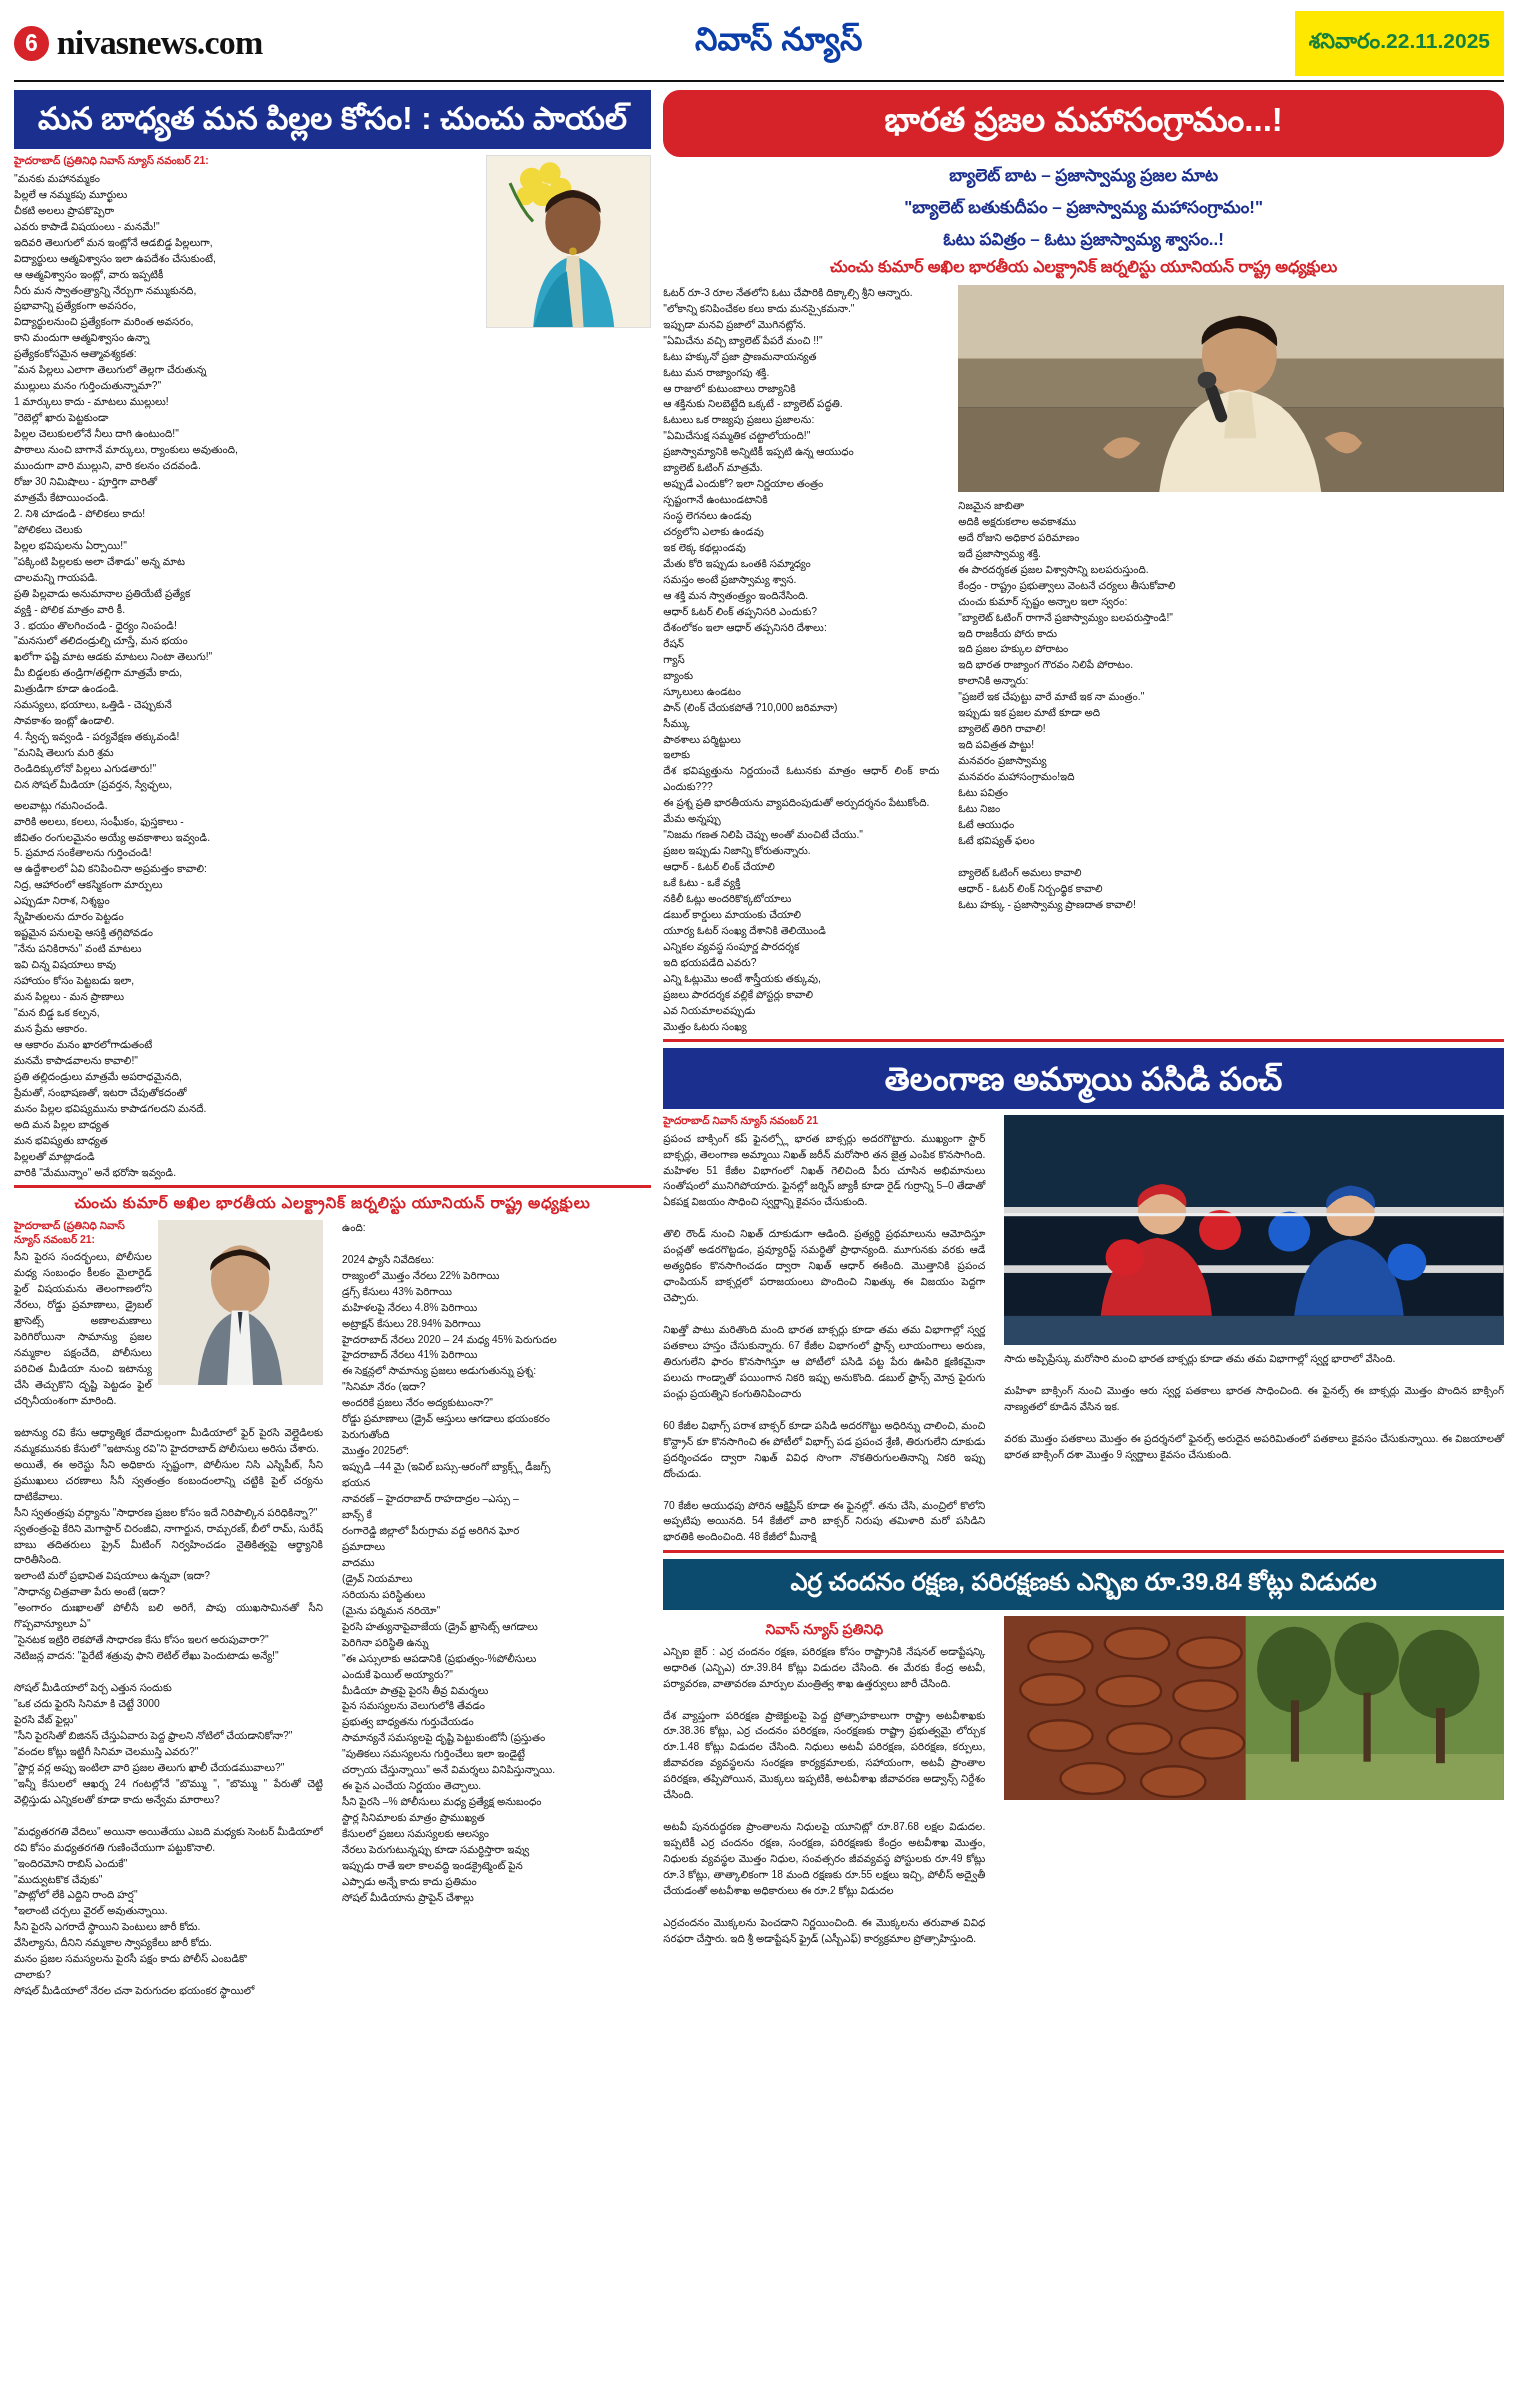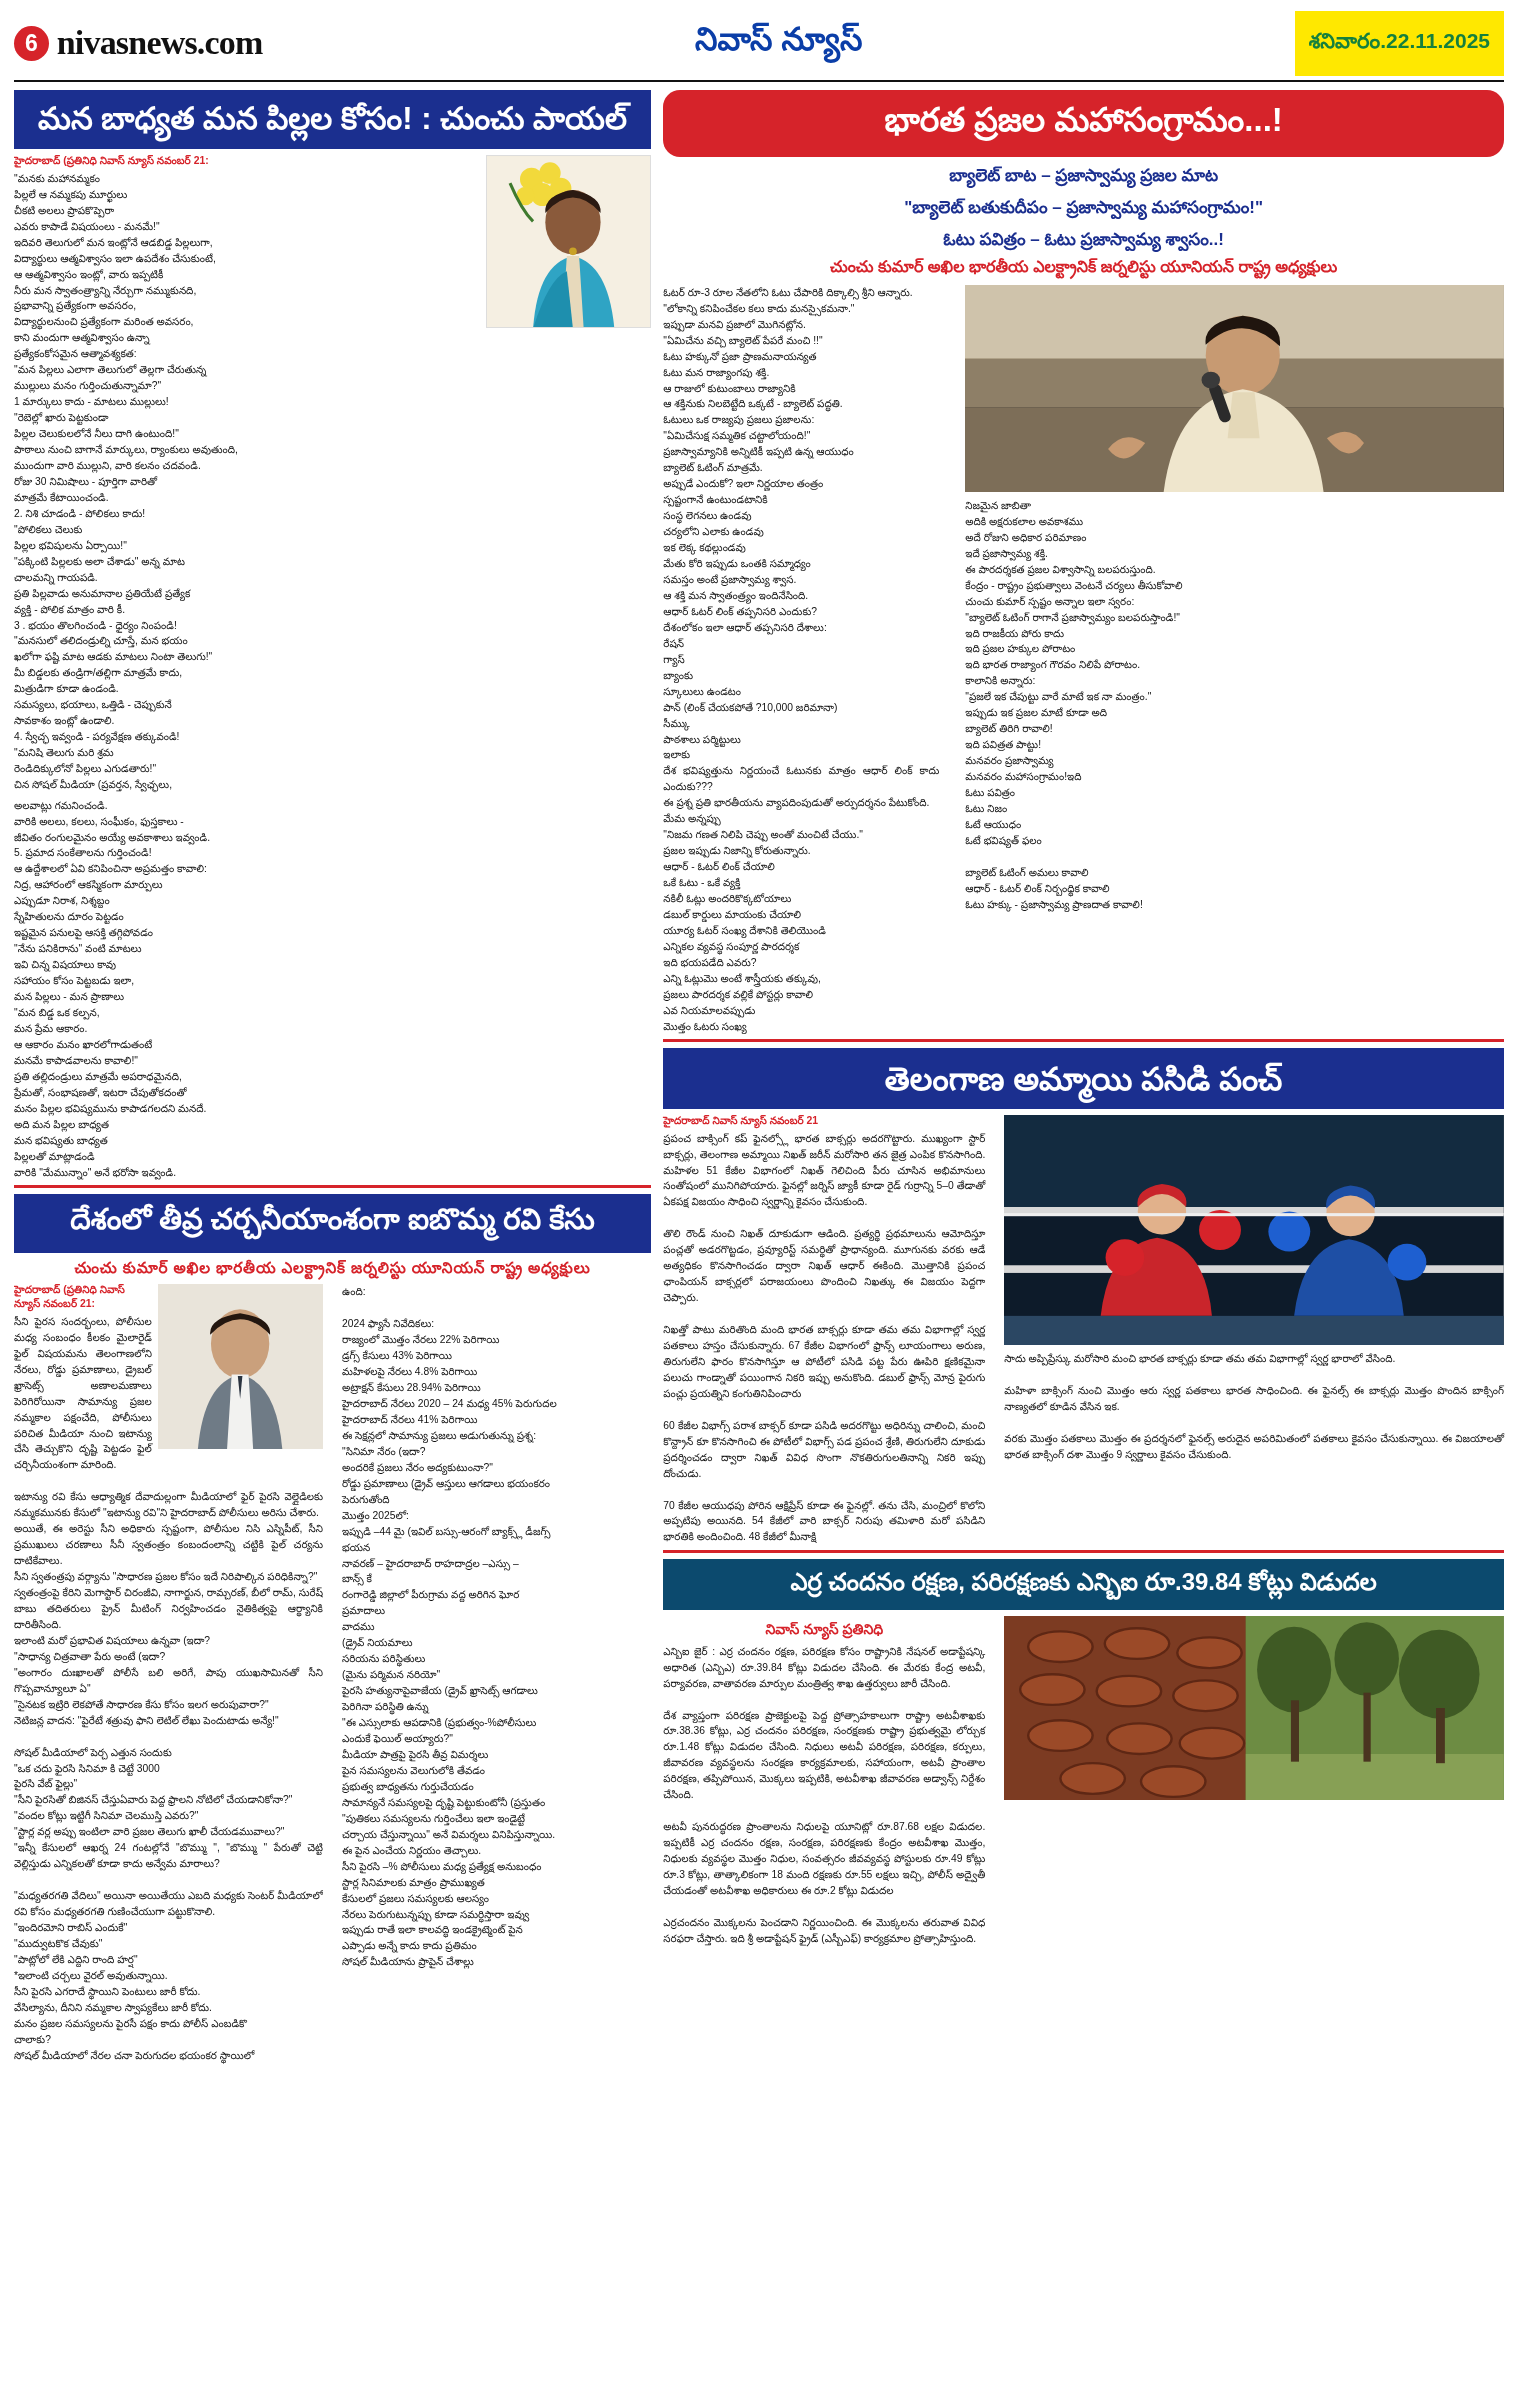--- a/index.html
+++ b/index.html
@@ -257,21 +257,20 @@
 మనం పిల్లల భవిష్యమును కాపాడగలదని మనదే.
 అది మన పిల్లల బాధ్యత
 మన భవిష్యతు బాధ్యత
 పిల్లలతో మాట్లాడండి
 వారికి "మేమున్నాం" అనే భరోసా ఇవ్వండి.</div>
       </div>
 
       <div class="rule-red"></div>
 
       <div>
-        <div class="banner-blue2">దేశంలో తీవ్ర చర్చనీయాంశంగా ఐబొమ్మ రవి కేసు</div>
         <div class="byline-spread">చుంచు కుమార్  అఖిల భారతీయ ఎలక్ట్రానిక్ జర్నలిస్టు యూనియన్     రాష్ట్ర అధ్యక్షులు</div>
         <div class="split">
           <div style="flex:1;">
             <div class="flow">
               <div class="photo ph-young">
                 <svg width="165" height="165" viewBox="0 0 215 215">
                   <rect width="215" height="215" fill="#e9e4da"></rect>
                   <ellipse cx="107" cy="78" rx="38" ry="45" fill="#caa07c"></ellipse>
                   <path d="M68 66 Q107 26 146 66 Q148 44 107 38 Q66 44 68 66Z" fill="#23160f"></path>
                   <path d="M52 215 Q60 128 107 118 Q154 128 162 215 Z" fill="#6f7b86"></path>
@@ -412,21 +411,21 @@
 నకిలీ ఓట్లు అందరికొక్కటోయాలు
 డబుల్ కార్డులు మాయంకు చేయాలి
 యూర్య ఓటర్ సంఖ్య దేశానికి తెలియొండి
 ఎన్నికల వ్యవస్థ సంపూర్ణ పారదర్శక
 ఇది భయపడేది ఎవరు?
 ఎన్ని ఓట్లుమొ అంటే శాస్త్రీయకు తక్కువు,
 ప్రజలు పారదర్శక వల్లికే పోస్టర్లు కావాలి
 ఎవ నియమాలవప్పుడు
 మొత్తం ఓటరు సంఖ్య</div>
           </div>
-          <div style="flex:1;margin-left:7px;">
+          <div style="flex:1;">
             <div class="photo ph-man">
               <svg width="100%" height="207" viewBox="0 0 640 270" preserveAspectRatio="none">
                 <rect width="640" height="270" fill="#b8a98f"></rect>
                 <rect y="0" width="640" height="96" fill="#cfc3ab"></rect>
                 <rect y="96" width="640" height="64" fill="#8e7f67"></rect>
                 <rect y="160" width="640" height="110" fill="#6f6burl"></rect>
                 <rect y="160" width="640" height="110" fill="#7d6e58"></rect>
                 <ellipse cx="330" cy="92" rx="44" ry="52" fill="#c79a72"></ellipse>
                 <path d="M286 78 Q330 34 374 80 Q378 46 330 40 Q282 48 286 78Z" fill="#20150e"></path>
                 <path d="M236 270 Q250 150 330 136 Q412 150 426 270 Z" fill="#efe6cd"></path>

